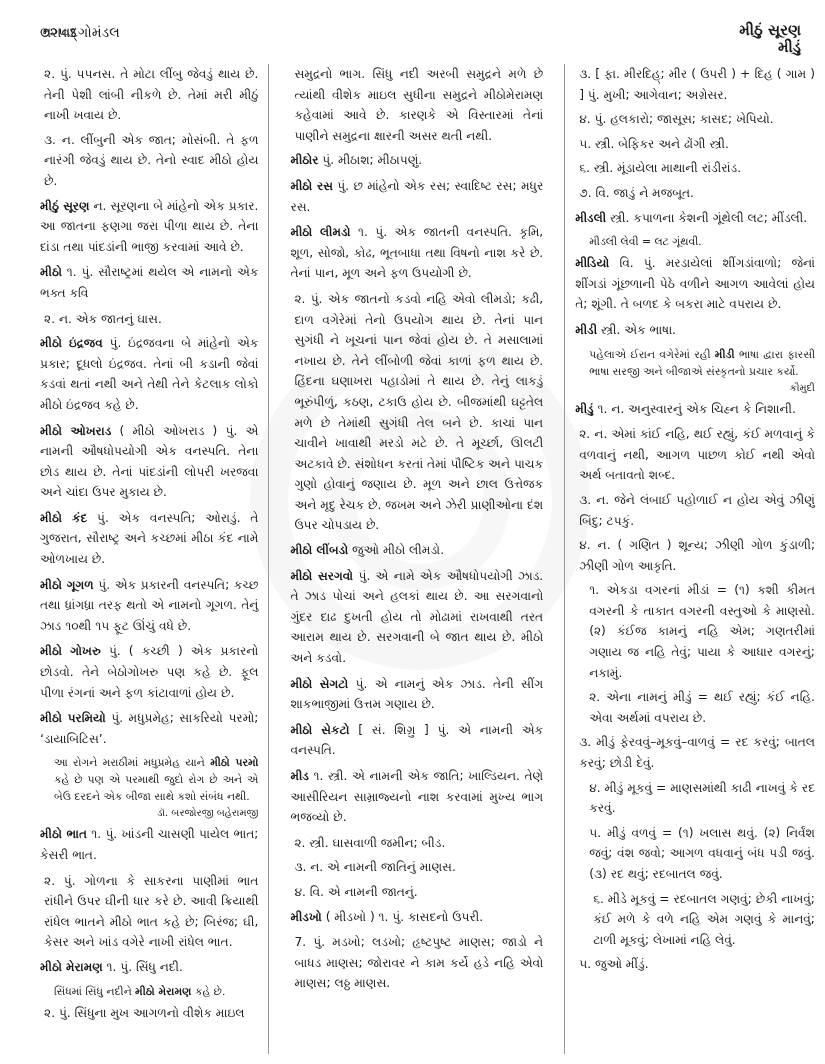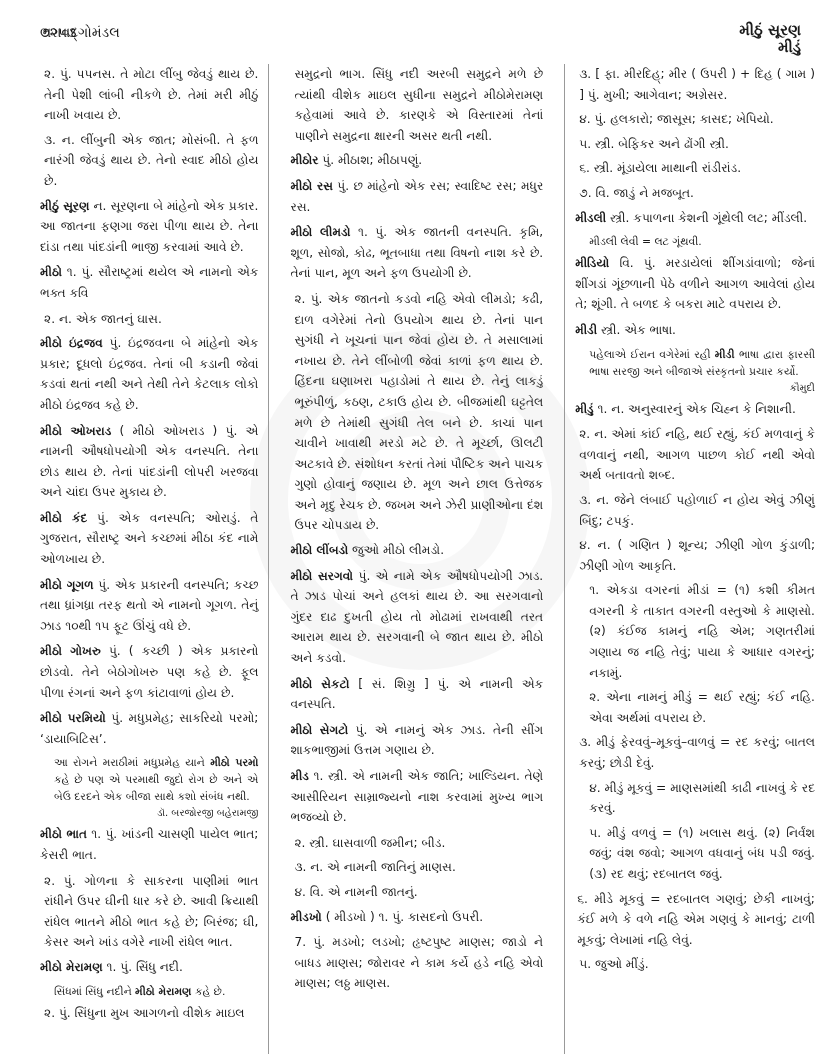--- a/index.html
+++ b/index.html
@@ -81,22 +81,22 @@
   </div>
 
   <div class="col col2">
     <p class="sense">સમુદ્રનો ભાગ. સિંધુ નદી અરબી સમુદ્રને મળે છે ત્યાંથી વીશેક માઇલ સુધીના સમુદ્રને મીઠોમેરામણ કહેવામાં આવે છે. કારણકે એ વિસ્તારમાં તેનાં પાણીને સમુદ્રના ક્ષારની અસર થતી નથી.</p>
     <p class="entry"><span class="hw">મીઠોર</span><span> પું. મીઠાશ; મીઠાપણું.</span></p>
     <p class="entry"><span class="hw">મીઠો રસ</span><span> પું. છ માંહેનો એક રસ; સ્વાદિષ્ટ રસ; મધુર રસ.</span></p>
     <p class="entry"><span class="hw">મીઠો લીમડો</span><span> ૧. પું. એક જાતની વનસ્પતિ. કૃમિ, શૂળ, સોજો, કોઢ, ભૂતબાધા તથા વિષનો નાશ કરે છે. તેનાં પાન, મૂળ અને ફળ ઉપયોગી છે.</span></p>
     <p class="sense">૨. પું. એક જાતનો કડવો નહિ એવો લીમડો; કઢી, દાળ વગેરેમાં તેનો ઉપયોગ થાય છે. તેનાં પાન સુગંધી ને ખૂચનાં પાન જેવાં હોય છે. તે મસાલામાં નખાય છે. તેને લીંબોળી જેવાં કાળાં ફળ થાય છે. હિંદના ઘણાખરા પહાડોમાં તે થાય છે. તેનું લાકડું ભૂરુંપીળું, કઠણ, ટકાઉ હોય છે. બીજમાંથી ઘટ્ટતેલ મળે છે તેમાંથી સુગંધી તેલ બને છે. કાચાં પાન ચાવીને ખાવાથી મરડો મટે છે. તે મૂર્ચ્છા, ઊલટી અટકાવે છે. સંશોધન કરતાં તેમાં પૌષ્ટિક અને પાચક ગુણો હોવાનું જણાય છે. મૂળ અને છાલ ઉત્તેજક અને મૃદુ રેચક છે. જખમ અને ઝેરી પ્રાણીઓના દંશ ઉપર ચોપડાય છે.</p>
     <p class="entry"><span class="hw">મીઠો લીંબડો</span><span> જુઓ મીઠો લીમડો.</span></p>
     <p class="entry"><span class="hw">મીઠો સરગવો</span><span> પું. એ નામે એક ઔષધોપયોગી ઝાડ. તે ઝાડ પોચાં અને હલકાં થાય છે. આ સરગવાનો ગુંદર દાઢ દુખતી હોય તો મોઢામાં રાખવાથી તરત આરામ થાય છે. સરગવાની બે જાત થાય છે. મીઠો અને કડવો.</span></p>
+    <p class="entry"><span class="hw">મીઠો સેગટો</span><span> પું. એ નામનું એક ઝાડ. તેની સીંગ શાકભાજીમાં ઉત્તમ ગણાય છે.</span></p>
     <p class="entry"><span class="hw">મીઠો સેકટો</span><span> [ સં. શિગ્રુ ] પું. એ નામની એક વનસ્પતિ.</span></p>
-    <p class="entry"><span class="hw">મીઠો સેગટો</span><span> પું. એ નામનું એક ઝાડ. તેની સીંગ શાકભાજીમાં ઉત્તમ ગણાય છે.</span></p>
     <p class="entry"><span class="hw">મીડ</span><span> ૧. સ્ત્રી. એ નામની એક જાતિ; ખાલ્ડિયન. તેણે આસીરિયન સામ્રાજ્યનો નાશ કરવામાં મુખ્ય ભાગ ભજવ્યો છે.</span></p>
     <p class="sense">૨. સ્ત્રી. ઘાસવાળી જમીન; બીડ.</p>
     <p class="sense">૩. ન. એ નામની જાતિનું માણસ.</p>
     <p class="sense">૪. વિ. એ નામની જાતનું.</p>
     <p class="entry"><span class="hw">મીડખો</span><span> ( મીડખો ) ૧. પું. કાસદનો ઉપરી.</span></p>
     <p class="sense">7. પું. મડખો; લડખો; હૃષ્ટપુષ્ટ માણસ; જાડો ને બાધડ માણસ; જોરાવર ને કામ કર્યે હડે નહિ એવો માણસ; લઠ્ઠ માણસ.</p>
   </div>
 
   <div class="col col3">
     <p class="sense">૩. [ ફા. મીરદિહ્; મીર ( ઉપરી ) + દિહ ( ગામ ) ] પું. મુખી; આગેવાન; અગ્રેસર.</p>
@@ -111,16 +111,16 @@
     <p class="quote"><span>પહેલાએ ઈરાન વગેરેમાં રહી </span><span class="b">મીડી</span><span> ભાષા દ્વારા ફારસી ભાષા સરજી અને બીજાએ સંસ્કૃતનો પ્રચાર કર્યો.</span><span class="src">કૌમુદી</span></p>
     <p class="entry"><span class="hw">મીડું</span><span> ૧. ન. અનુસ્વારનું એક ચિહ્ન કે નિશાની.</span></p>
     <p class="sense">૨. ન. એમાં કાંઈ નહિ, થઈ રહ્યું, કંઈ મળવાનું કે વળવાનું નથી, આગળ પાછળ કોઈ નથી એવો અર્થ બતાવતો શબ્દ.</p>
     <p class="sense">૩. ન. જેને લંબાઈ પહોળાઈ ન હોય એવું ઝીણું બિંદુ; ટપકું.</p>
     <p class="sense">૪. ન. ( ગણિત ) શૂન્ય; ઝીણી ગોળ કુંડાળી; ઝીણી ગોળ આકૃતિ.</p>
     <p class="sense" style="margin-left:14px">૧. એકડા વગરનાં મીડાં = (૧) કશી કીમત વગરની કે તાકાત વગરની વસ્તુઓ કે માણસો. (૨) કંઈજ કામનું નહિ એમ; ગણતરીમાં ગણાય જ નહિ તેવું; પાયા કે આધાર વગરનું; નકામું.</p>
     <p class="sense" style="margin-left:14px">૨. એના નામનું મીડું = થઈ રહ્યું; કંઈ નહિ. એવા અર્થમાં વપરાય છે.</p>
     <p class="sense" style="">૩. મીડું ફેરવવું–મૂકવું–વાળવું = રદ કરવું; બાતલ કરવું; છોડી દેવું.</p>
     <p class="sense" style="margin-left:14px">૪. મીડું મૂકવું = માણસમાંથી કાઢી નાખવું કે રદ કરવું.</p>
     <p class="sense" style="margin-left:14px">૫. મીડું વળવું = (૧) ખલાસ થવું. (૨) નિર્વંશ જવું; વંશ જવો; આગળ વધવાનું બંધ પડી જવું. (૩) રદ થવું; રદબાતલ જવું.</p>
-    <p class="sense" style="margin-left:2px">૬. મીડે મૂકવું = રદબાતલ ગણવું; છેકી નાખવું; કંઈ મળે કે વળે નહિ એમ ગણવું કે માનવું; ટાળી મૂકવું; લેખામાં નહિ લેવું.</p>
+    <p class="sense" style="margin-left:18px">૬. મીડે મૂકવું = રદબાતલ ગણવું; છેકી નાખવું; કંઈ મળે કે વળે નહિ એમ ગણવું કે માનવું; ટાળી મૂકવું; લેખામાં નહિ લેવું.</p>
     <p class="sense">૫. જુઓ મીંડું.</p>
   </div>
 </div>
 
 </body></html>

